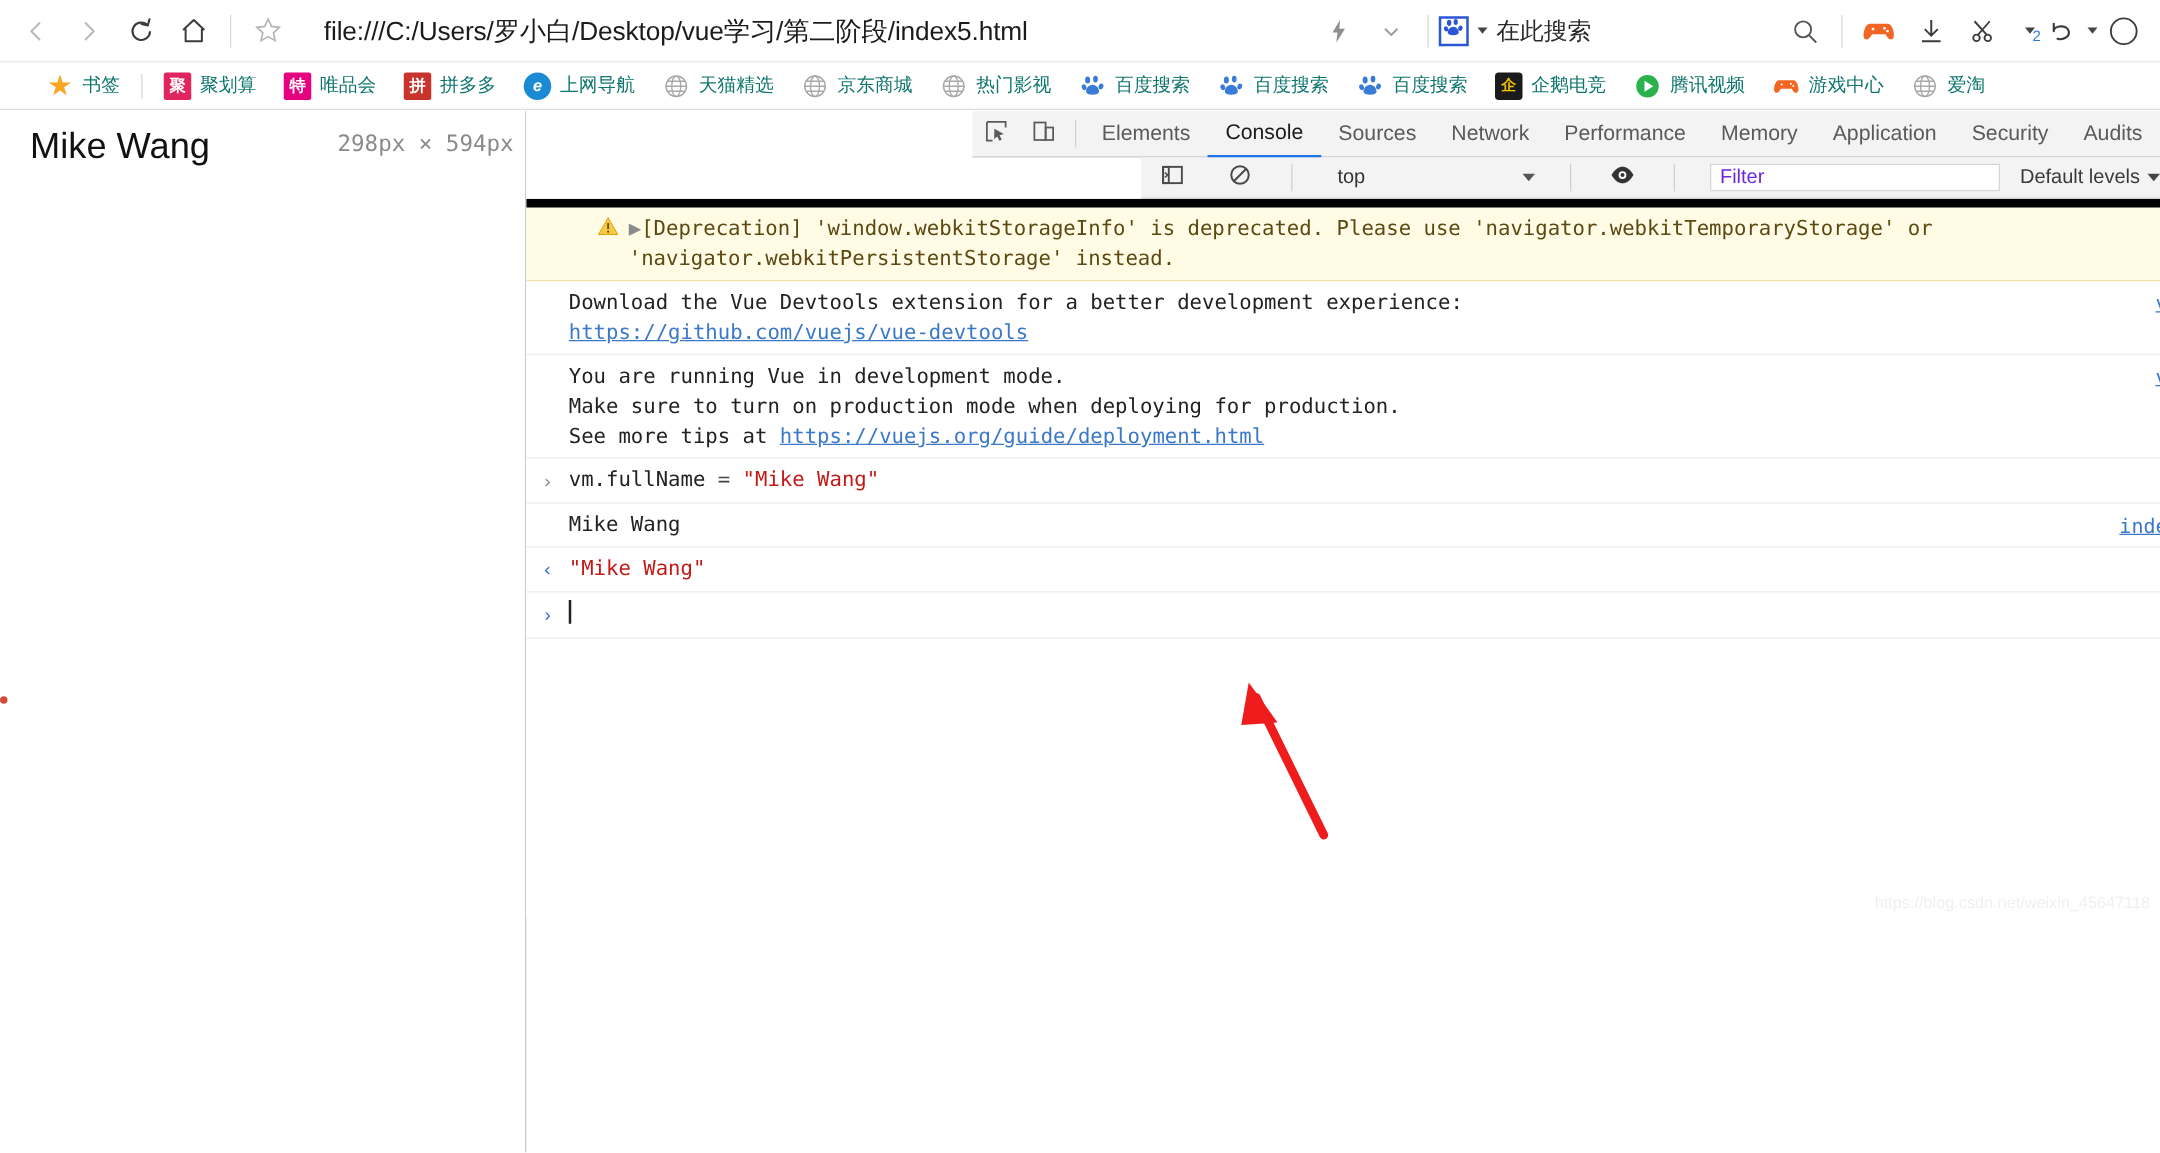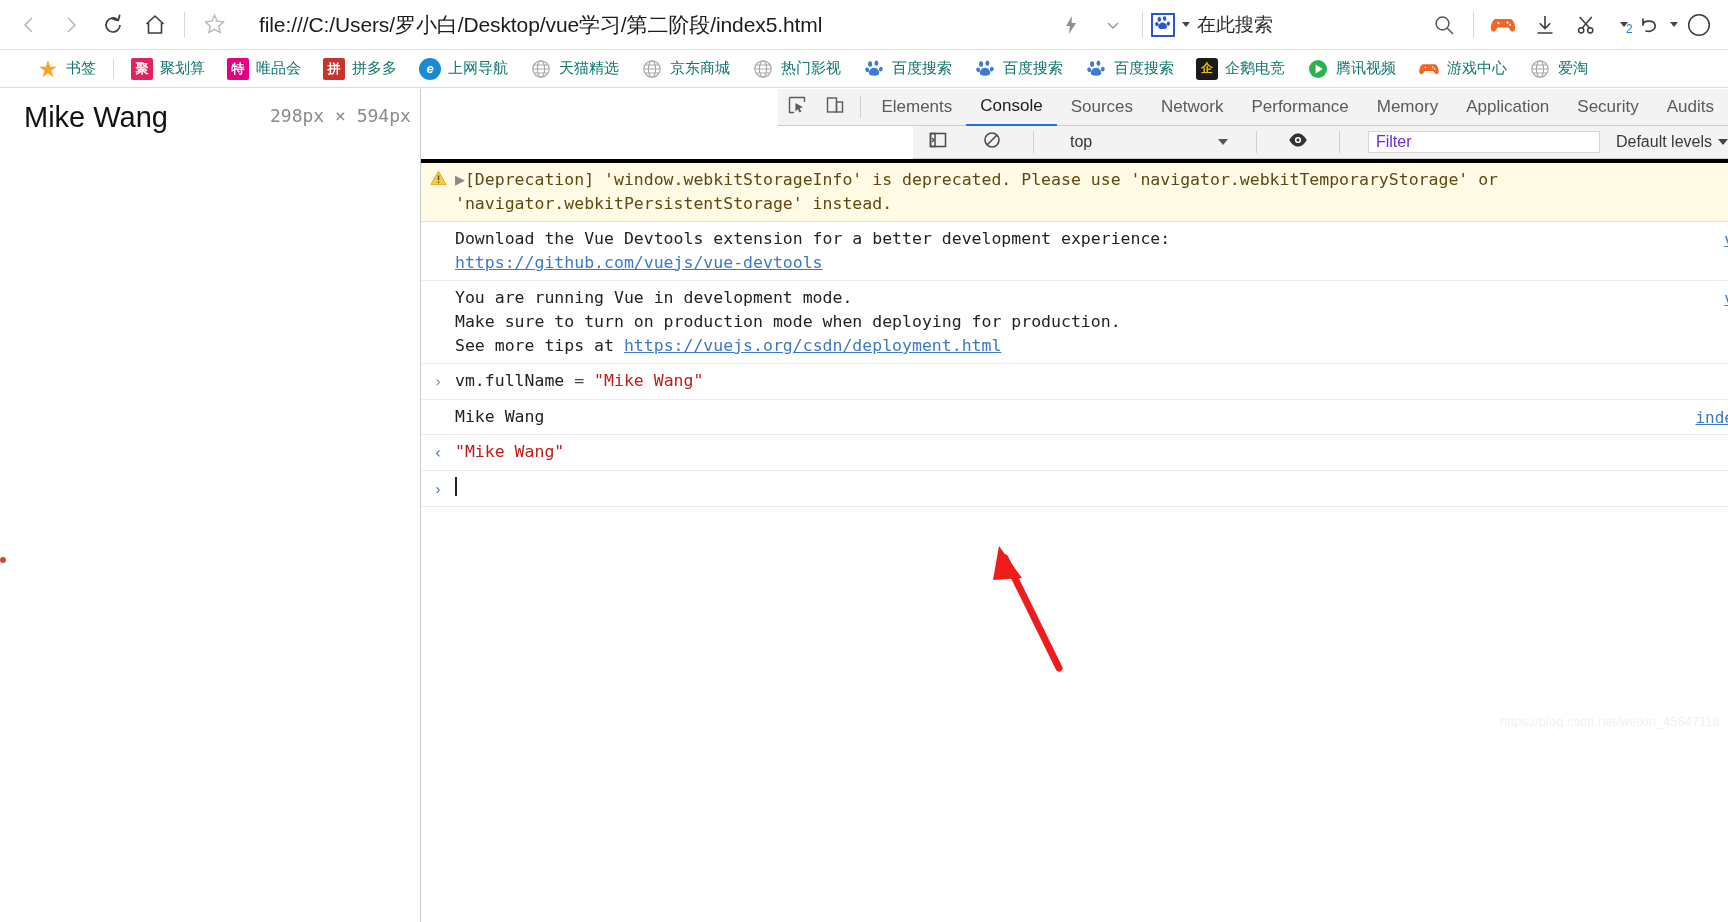--- a/index.html
+++ b/index.html
@@ -127,21 +127,21 @@
     border-bottom:1px solid #ececec;
     padding:5px 0 5px 0;
   }
   .msg .gutter { width:34px; flex:0 0 auto; display:flex; justify-content:center; padding-top:1px; }
   .msg .body { flex:1 1 auto; padding-right:14px; white-space:pre-wrap; word-break:break-word; }
   .msg .srclink {
     position:absolute; right:0px; top:6px;
     font-family:"DejaVu Sans Mono", monospace; font-size:16px;
     color:#3b78c8; text-decoration:underline; white-space:nowrap;
   }
-  .msg.warn { background:#fffbe5; border-top:4px solid #000000; border-bottom:1px solid #f2e3ae; }
+  .msg.warn { background:#fffbe5; border-top:7px solid #000000; border-bottom:1px solid #f2e3ae;padding-left:48px; }
   .msg.warn .body { color:#5c4810; }
   .lnk { color:#3b78c8; text-decoration:underline; }
   .tri { color:#8a8a8a; }
   .prompt-caret { color:#8a8a8a; font-size:15px; }
   .prompt-caret.blue { color:#2a6fd6; }
   .str { color:#c41a16; }
   .op { color:#444; }
 
   .input-row { display:flex; align-items:center; padding:6px 0; border-bottom:1px solid #ececec; }
   .input-row .gutter { width:34px; flex:0 0 auto; display:flex; justify-content:center; }
@@ -513,21 +513,21 @@
         <div class="gutter"></div>
         <div class="body"><span>Download the Vue Devtools extension for a better development experience:</span>
 <a class="lnk" href="#">https://github.com/vuejs/vue-devtools</a></div>
         <div class="srclink" style="right:-6px">v</div>
       </div>
 
       <div class="msg">
         <div class="gutter"></div>
         <div class="body"><span>You are running Vue in development mode.</span>
 <span>Make sure to turn on production mode when deploying for production.</span>
-<span>See more tips at </span><a class="lnk" href="#">https://vuejs.org/csdn/deployment.html</a></div>
+<span>See more tips at </span><a class="lnk" href="#">https://vuejs.org/guide/deployment.html</a></div>
         <div class="srclink" style="right:-6px">v</div>
       </div>
 
       <div class="msg">
         <div class="gutter">
             <span class="prompt-caret">›</span>
           </div>
         <div class="body"><span>vm.fullName </span><span class="op">= </span><span class="str">"Mike Wang"</span></div>
       </div>
 

